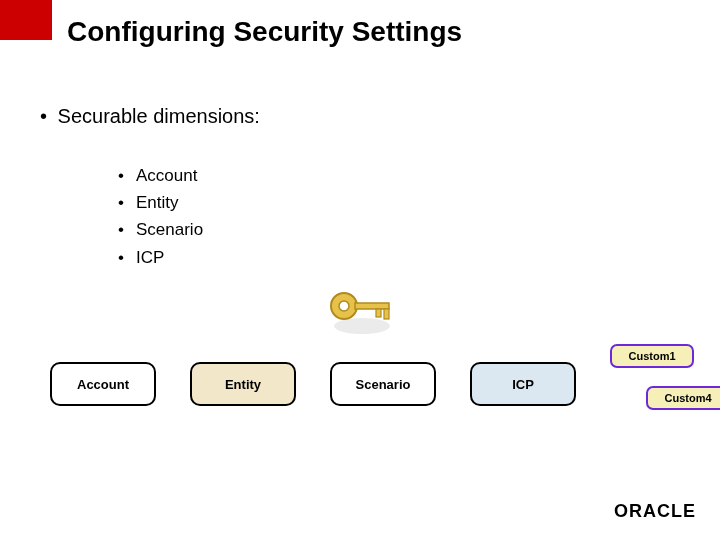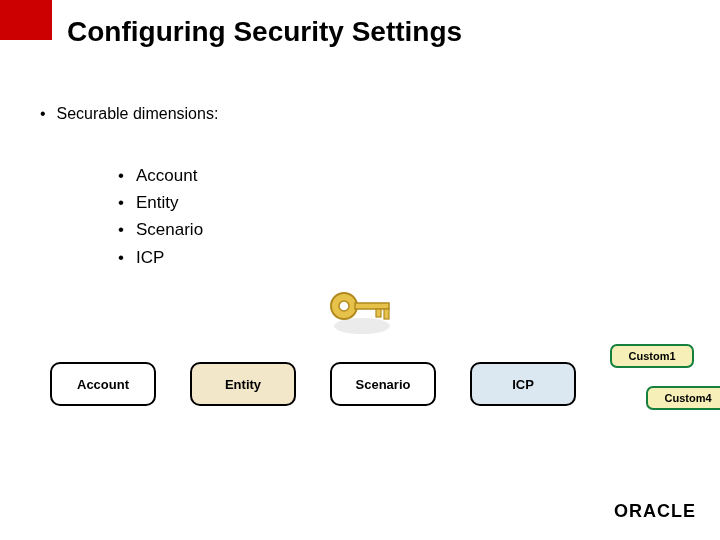--- a/index.html
+++ b/index.html
@@ -1,31 +1,31 @@
 <!DOCTYPE html>
 <html><head>
 <meta charset="utf-8">
 <style>
   html,body{margin:0;padding:0;width:720px;height:540px;font-family:Arial,Helvetica,sans-serif;background:#fff;color:#000;}
   .slide{position:relative;width:720px;height:540px;}
   .red-block{position:absolute;left:0;top:0;width:52px;height:40px;background:#c00;}
   .title{position:absolute;left:67px;top:16px;font-size:28px;font-weight:bold;}
-  .bullet-l1{position:absolute;left:40px;top:105px;font-size:16px;}
+  .bullet-l1{position:absolute;left:40px;top:105px;font-size:20px;}
   .bullet-l1 .dot{display:inline-block;width:12px;}
   .sub-list{position:absolute;left:78px;top:145px;font-size:17px;line-height:1.6;}
   .sub-list li{list-style:none;margin:0;padding:0;}
   .sub-list li::before{content:"•";display:inline-block;width:18px;}
   .key-icon{position:absolute;left:322px;top:278px;}
   .boxes{position:absolute;left:50px;top:362px;display:flex;gap:34px;align-items:flex-start;}
   .dim-box{width:102px;height:40px;border:2px solid #000;border-radius:10px;display:flex;align-items:center;justify-content:center;font-size:13px;font-weight:bold;}
   .bg-white{background:#fff;}
   .bg-tan{background:#f2e7c9;}
   .bg-blue{background:#dbe8f1;}
   .custom-stack{position:relative;width:106px;height:74px;}
-  .c-box{position:absolute;width:80px;height:20px;border:2px solid #15803d;border-radius:7px;background:#f6f0b8;display:flex;align-items:center;justify-content:center;font-size:11px;font-weight:bold;}
+  .c-box{position:absolute;width:80px;height:20px;border:2px solid #6d28d9;border-radius:7px;background:#f6f0b8;display:flex;align-items:center;justify-content:center;font-size:11px;font-weight:bold;}
   .c1{left:0;top:-18px;}
   .c2{left:12px;top:-4px;}
   .c3{left:24px;top:10px;}
   .c4{left:36px;top:24px;}
   .logo{position:absolute;right:24px;bottom:18px;font-family:Arial,Helvetica,sans-serif;font-size:18px;font-weight:bold;letter-spacing:1px;color:#000000;}
 </style>
 </head>
 <body>
 
 <div class="slide">

